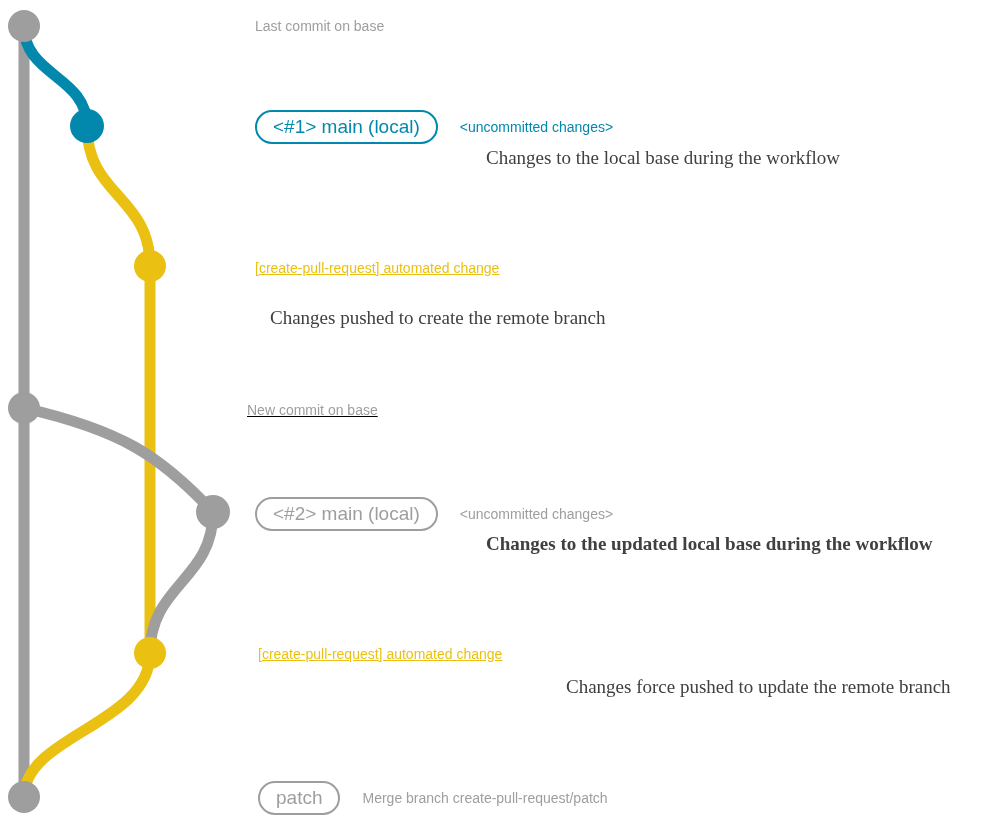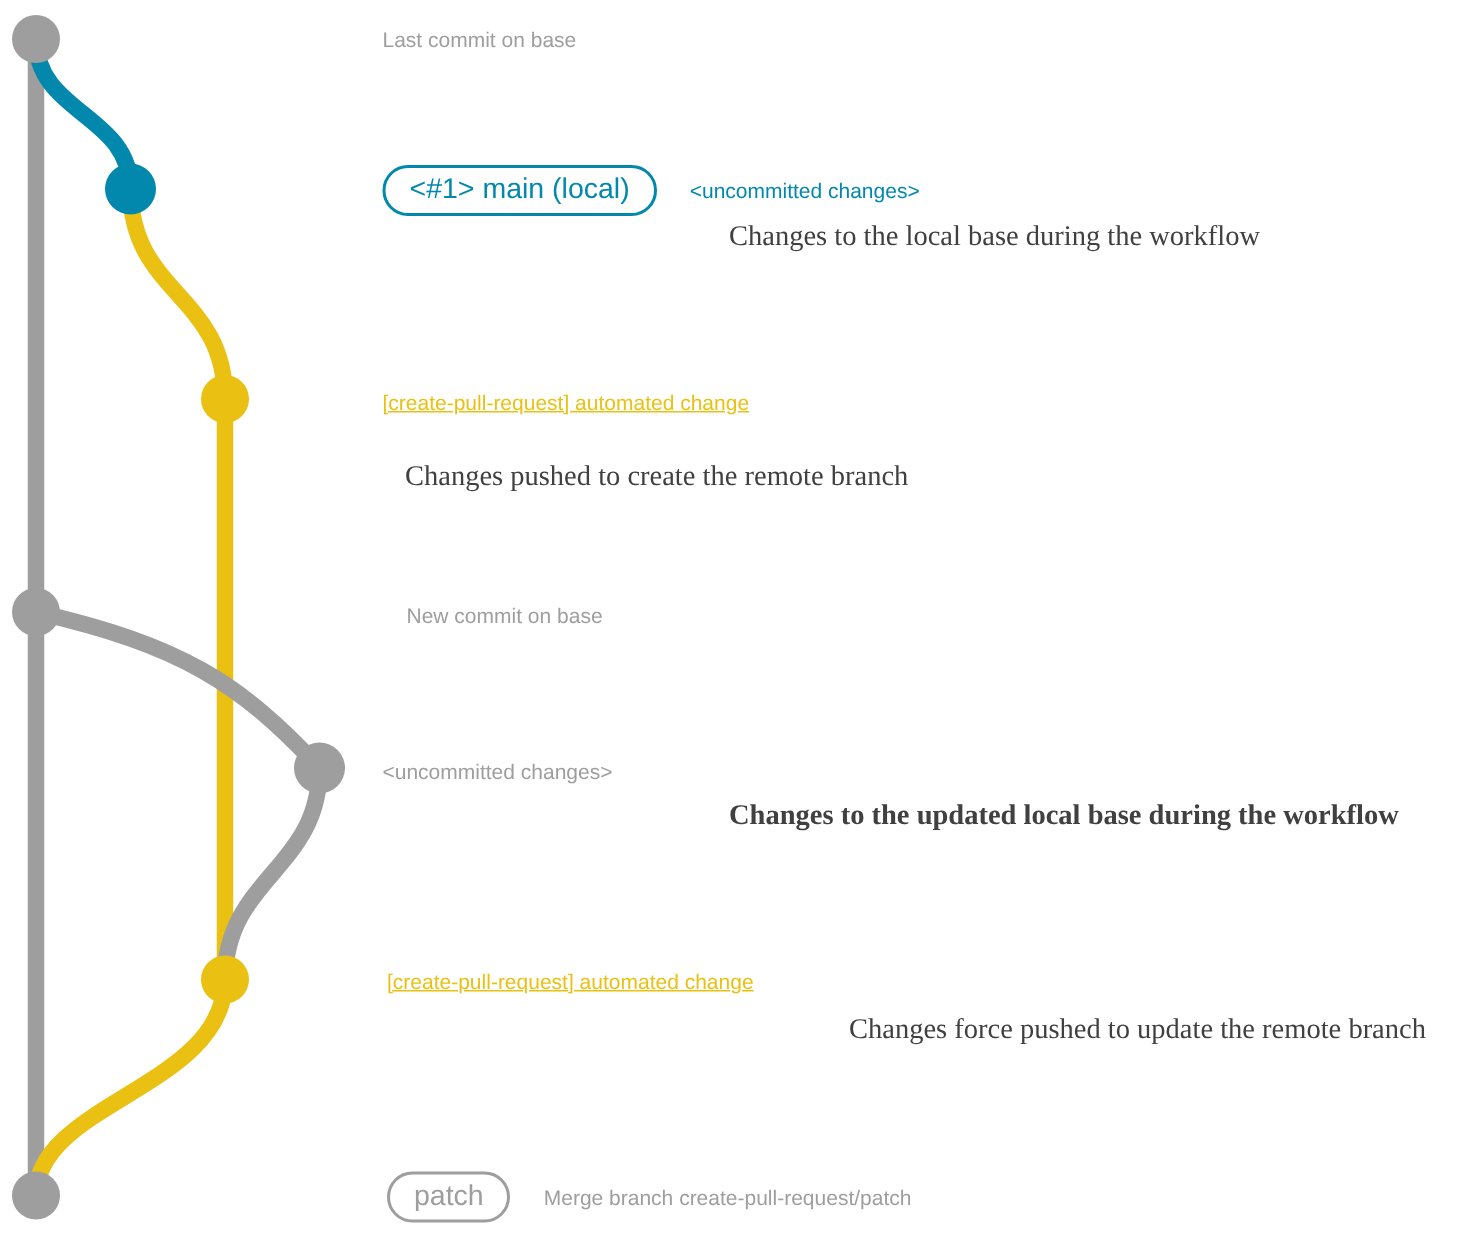--- a/index.html
+++ b/index.html
@@ -120,25 +120,26 @@
     <span class="ref-tag blue tag-slot">&lt;#1&gt; main (local)</span>
     <span class="subject blue">&lt;uncommitted changes&gt;</span>
   </div>
   <div class="note" style="left:486px; top:148px;">Changes to the local base during the workflow</div>
 
   <div class="row" style="left:255px; top:254px; height:28px;">
     <span class="subject yellow">[create-pull-request] automated change</span>
   </div>
   <div class="note" style="left:270px; top:292px;margin-top:16px;">Changes pushed to create the remote branch</div>
 
-  <div class="row" style="left:271px; top:396px; height:28px;">
+  <div class="row" style="left:247px; top:396px; height:28px;text-decoration:underline;">
     <span class="subject gray">New commit on base</span>
   </div>
 
   <div class="row" style="left:255px; top:496px; height:36px;">
+    <span class="ref-tag gray tag-slot">&lt;#2&gt; main (local)</span>
     <span class="subject gray">&lt;uncommitted changes&gt;</span>
   </div>
   <div class="note" style="left:486px; top:534px;font-weight:bold;">Changes to the updated local base during the workflow</div>
 
   <div class="row" style="left:258px; top:636px; height:36px;">
     <span class="subject yellow">[create-pull-request] automated change</span>
   </div>
   <div class="note" style="left:566px; top:677px;">Changes force pushed to update the remote branch</div>
 
   <div class="row" style="left:258px; top:780px; height:36px;">

